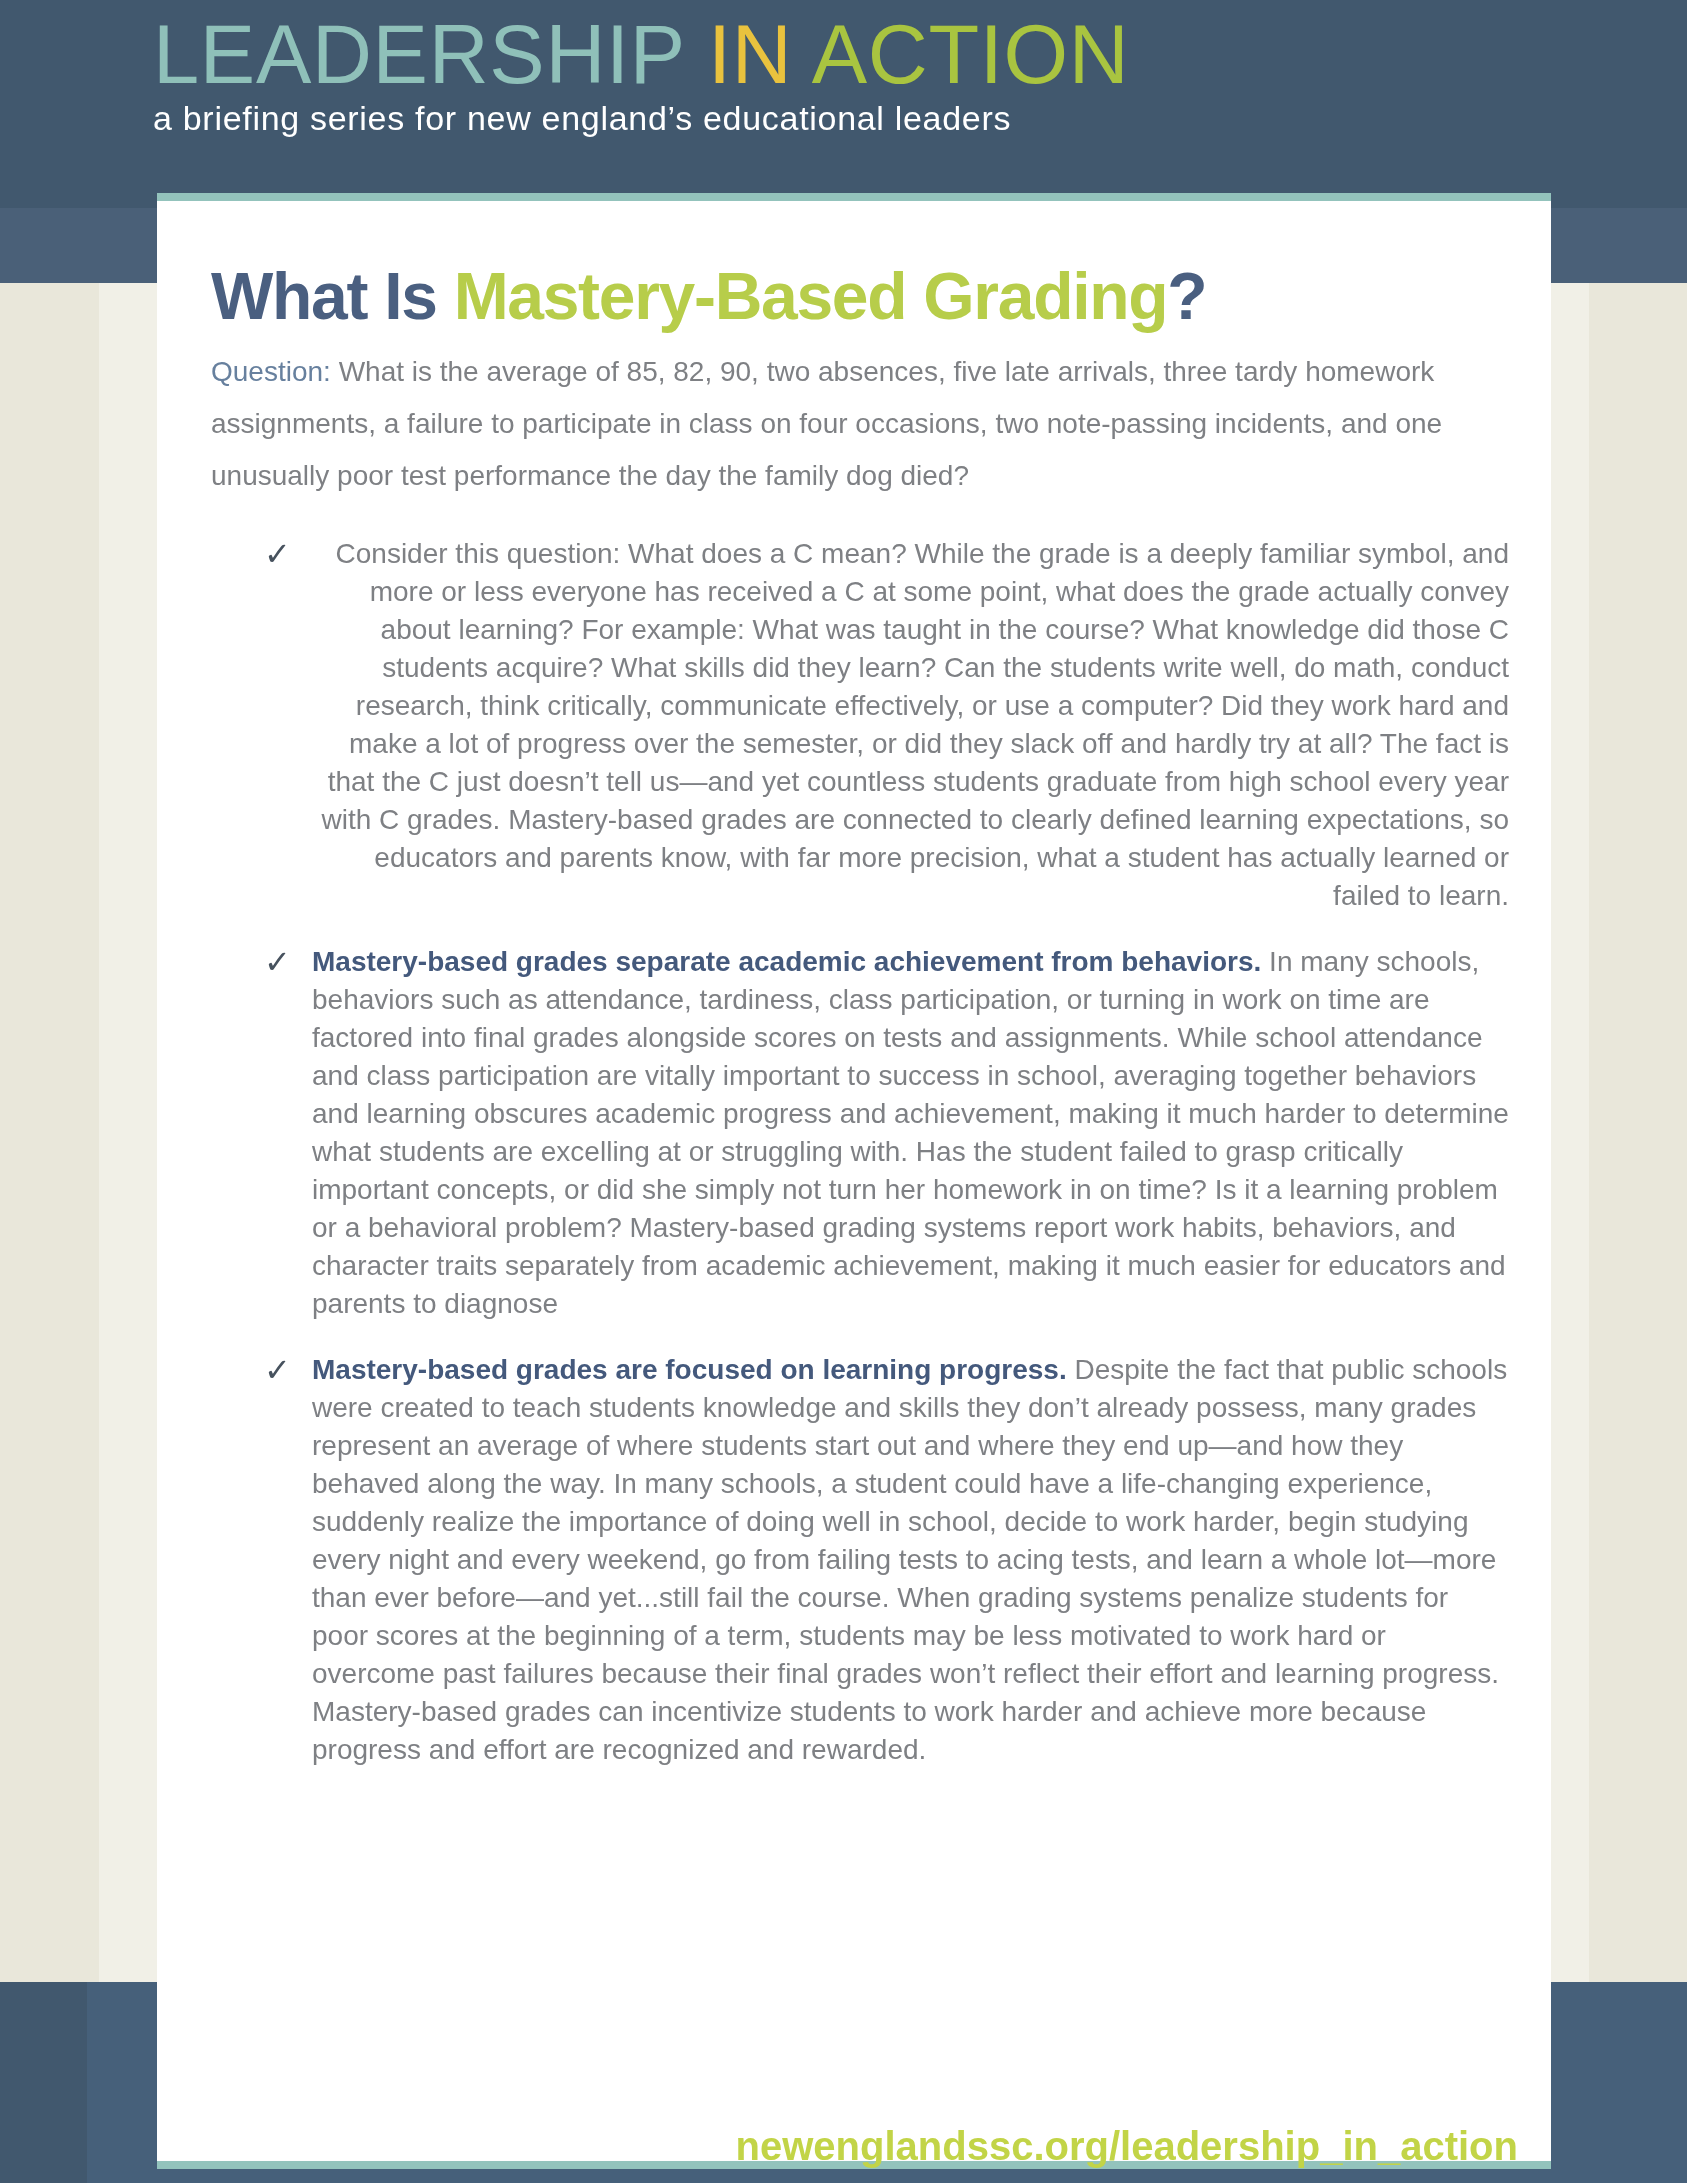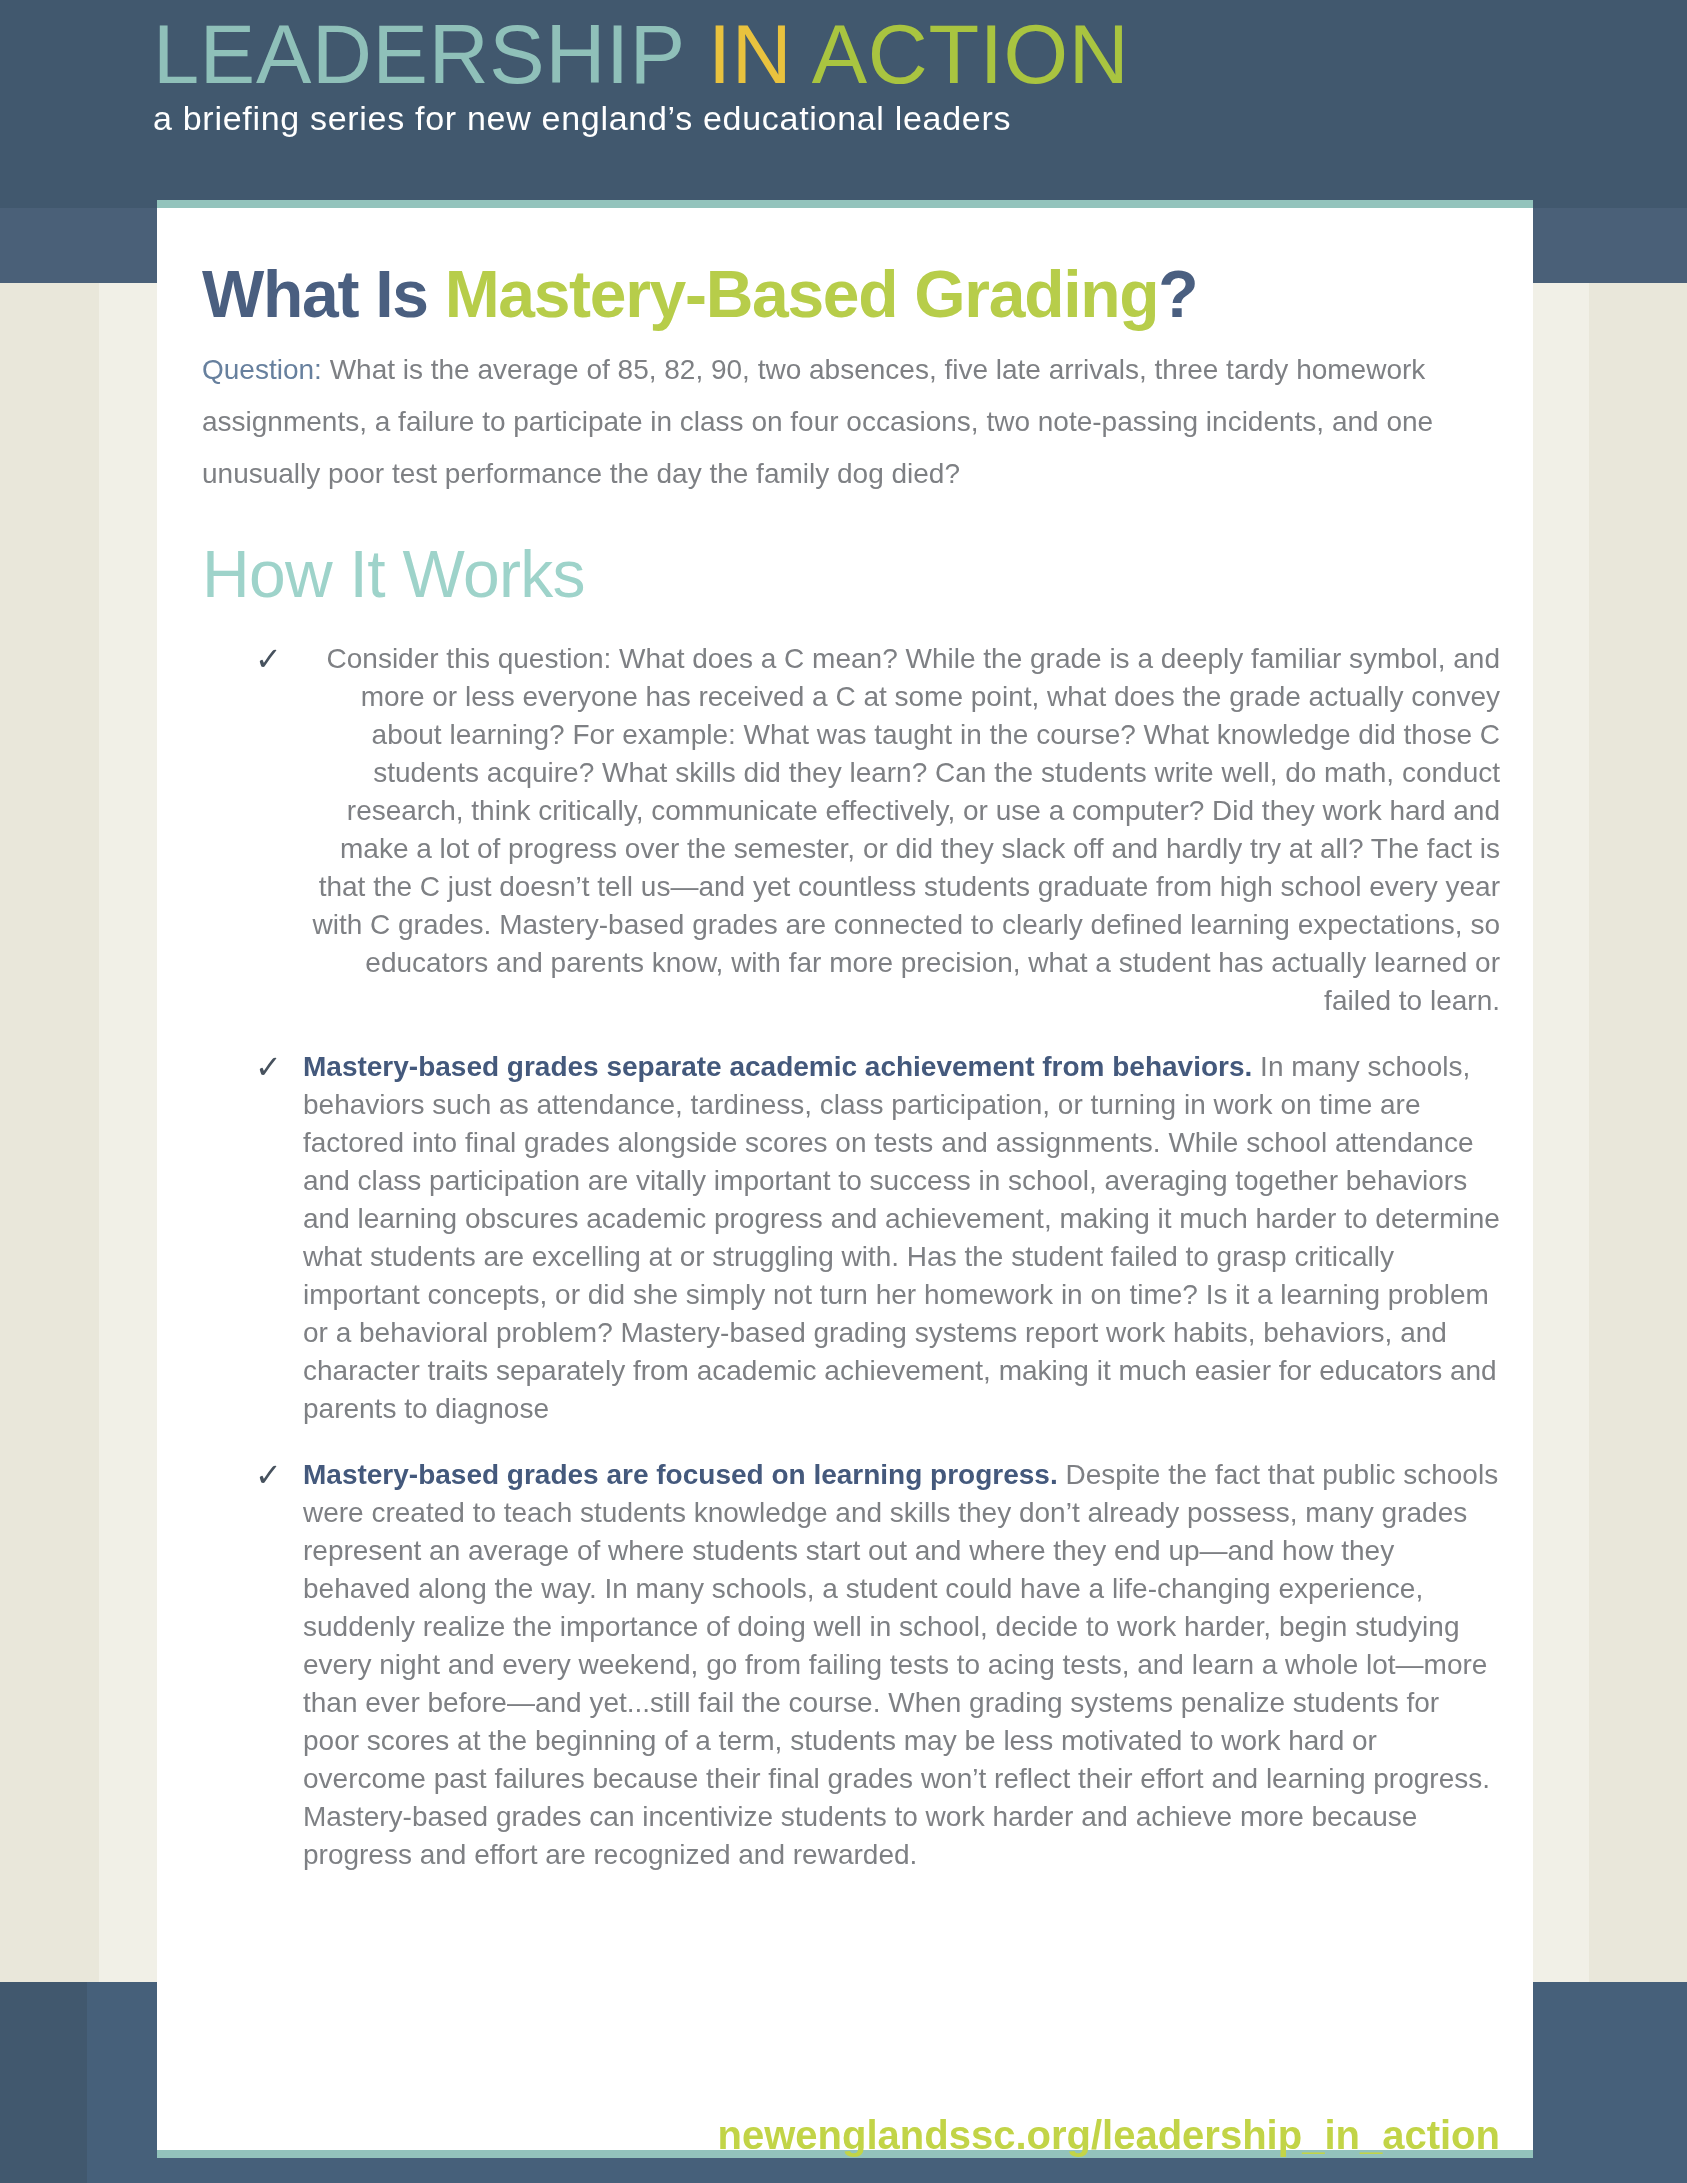--- a/index.html
+++ b/index.html
@@ -21,26 +21,26 @@
   
   .brand{position:absolute;left:153px;top:10.6px;z-index:3;}
   .brand-title{font-size:83px;line-height:1.05;font-weight:400;letter-spacing:0.7px;white-space:nowrap;}
   .brand-title .w1{color:var(--brand-teal,#8fc0b9);}
   .brand-title .w2{color:var(--brand-gold,#e9c23e);}
   .brand-title .w3{color:var(--brand-green,#a9c440);}
   .brand-subtitle{color:#ffffff;font-size:34px;margin-top:1.3px;letter-spacing:0.7px;}
 
   
   .card{
-    position:absolute;left:157px;top:200px;width:1370px;height:1936px;z-index:2;
+    position:absolute;left:157px;top:193px;width:1370px;height:1936px;z-index:2;
     background:#ffffff;
     border-top:8px solid var(--teal,#93c3bc);
     border-bottom:8px solid var(--teal,#93c3bc);
     box-sizing:content-box;
-    padding:3px;
+    padding:12px;
   }
   .card-inner{padding:0 30px 0 42px;position:relative;}
 
   h1{
     margin:50px 0 0 0;font-size:66px;line-height:1.0;font-weight:700;letter-spacing:-1.3px;
   }
   h1 .t-blue{color:var(--title-blue,#4a5f80);}
   h1 .t-green{color:var(--green,#b7cd4a);}
 
   p.intro{
@@ -92,21 +92,20 @@
 
 <main class="card">
   <div class="card-inner">
 
     <h1><span class="t-blue">What Is </span><span class="t-green">Mastery-Based Grading</span><span class="t-blue">?</span></h1>
 
     <p class="intro p1"><span class="q-label">Question:</span><span> What is the average of 85, 82, 90, two absences, five late arrivals, three tardy homework assignments, a failure to participate in class on four occasions, two note-passing incidents, and one unusually poor test performance the day the family dog died?</span></p>
 
 
 
-    <h2>How It Works</h2>
 
     <div class="bullets">
 
       <div class="bullet">
         <span class="check">✓</span>
         <div class="bullet-text">
           <span class="bbody block">Consider this question: What does a C mean? While the grade is a deeply familiar symbol, and more or less everyone has received a C at some point, what does the grade actually convey about learning? For example: What was taught in the course? What knowledge did those C students acquire? What skills did they learn? Can the students write well, do math, conduct research, think critically, communicate effectively, or use a computer? Did they work hard and make a lot of progress over the semester, or did they slack off and hardly try at all? The fact is that the C just doesn’t tell us—and yet countless students graduate from high school every year with C grades. Mastery-based grades are connected to clearly defined learning expectations, so educators and parents know, with far more precision, what a student has actually learned or failed to learn.</span>
         </div>
       </div>
 

